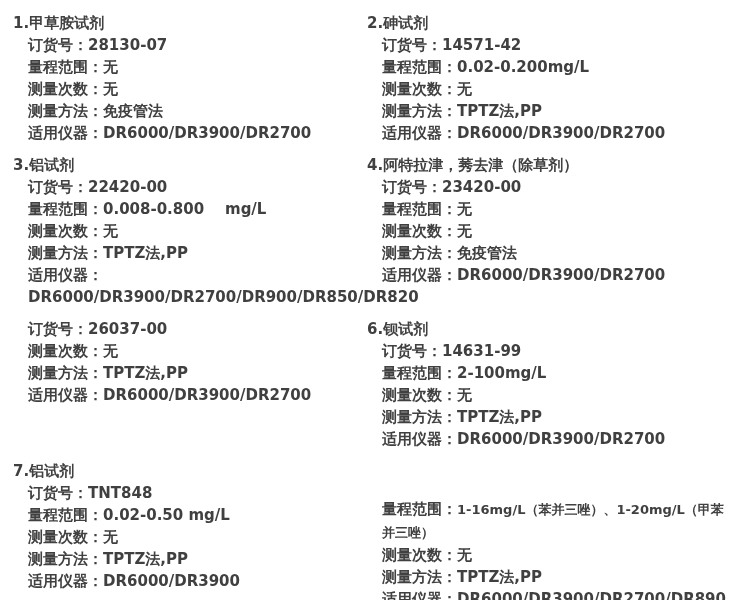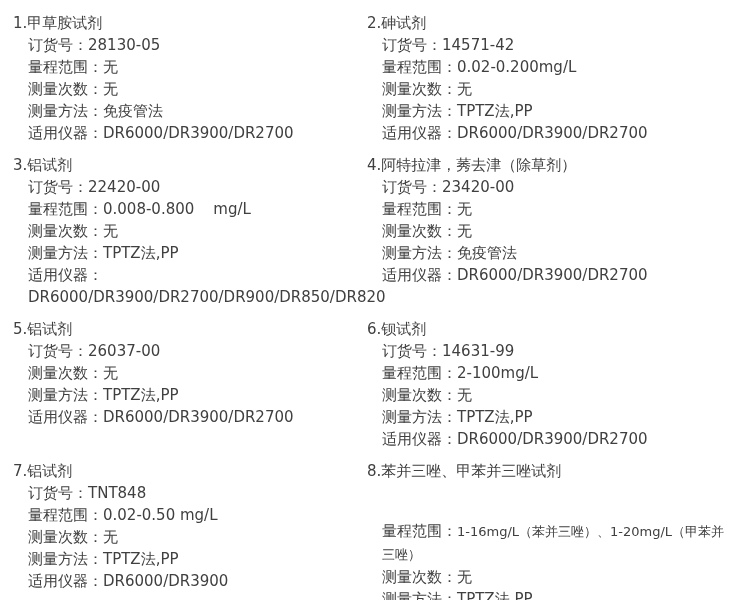--- a/index.html
+++ b/index.html
@@ -13,20 +13,21 @@
     overflow: hidden;
     font-family: "DejaVu Sans", "Liberation Sans", sans-serif;
     color: #404040;
   }
   .page {
     box-sizing: border-box;
     width: 750px;
     height: 480px;
     padding: 12px 16px 0 13px;
     background: #ffffff;
+    font-weight: bold;
   }
   .reagent-grid {
     display: grid;
     grid-template-columns: 354px 1fr;
     grid-row-gap: 10px;
     grid-column-gap: 0;
   }
   .item {
     font-size: 15px;
     line-height: 22px;
@@ -57,21 +58,21 @@
     color: #404040;
   }
 </style>
 </head>
 <body>
 
 <div class="page">
   <div class="reagent-grid">
   <div class="item item-1">
     <div class="item-title"><span class="item-number">1.</span><span class="item-name">甲草胺试剂</span></div>
-    <div class="detail-line line-order"><span class="label">订货号：</span><span class="value value-order">28130-05</span></div>
+    <div class="detail-line line-order"><span class="label">订货号：</span><span class="value value-order">28130-07</span></div>
     <div class="detail-line line-range"><span class="label">量程范围：</span><span class="value value-range">无</span></div>
     <div class="detail-line line-count"><span class="label">测量次数：</span><span class="value value-count">无</span></div>
     <div class="detail-line line-method"><span class="label">测量方法：</span><span class="value value-method">免疫管法</span></div>
     <div class="detail-line line-instrument"><span class="label">适用仪器：</span><span class="value value-instrument">DR6000/DR3900/DR2700</span></div>
   </div>
 
   <div class="item item-2">
     <div class="item-title"><span class="item-number">2.</span><span class="item-name">砷试剂</span></div>
     <div class="detail-line line-order"><span class="label">订货号：</span><span class="value value-order">14571-42</span></div>
     <div class="detail-line line-range"><span class="label">量程范围：</span><span class="value value-range">0.02-0.200mg/L</span></div>
@@ -92,21 +93,20 @@
   <div class="item item-4">
     <div class="item-title"><span class="item-number">4.</span><span class="item-name">阿特拉津，莠去津（除草剂）</span></div>
     <div class="detail-line line-order"><span class="label">订货号：</span><span class="value value-order">23420-00</span></div>
     <div class="detail-line line-range"><span class="label">量程范围：</span><span class="value value-range">无</span></div>
     <div class="detail-line line-count"><span class="label">测量次数：</span><span class="value value-count">无</span></div>
     <div class="detail-line line-method"><span class="label">测量方法：</span><span class="value value-method">免疫管法</span></div>
     <div class="detail-line line-instrument"><span class="label">适用仪器：</span><span class="value value-instrument">DR6000/DR3900/DR2700</span></div>
   </div>
 
   <div class="item item-5">
-    <div class="item-title"><span class="item-number">5.</span><span class="item-name">铝试剂</span></div>
     <div class="detail-line line-order"><span class="label">订货号：</span><span class="value value-order">26037-00</span></div>
     <div class="detail-line line-count"><span class="label">测量次数：</span><span class="value value-count">无</span></div>
     <div class="detail-line line-method"><span class="label">测量方法：</span><span class="value value-method">TPTZ法,PP</span></div>
     <div class="detail-line line-instrument"><span class="label">适用仪器：</span><span class="value value-instrument">DR6000/DR3900/DR2700</span></div>
   </div>
 
   <div class="item item-6">
     <div class="item-title"><span class="item-number">6.</span><span class="item-name">钡试剂</span></div>
     <div class="detail-line line-order"><span class="label">订货号：</span><span class="value value-order">14631-99</span></div>
     <div class="detail-line line-range"><span class="label">量程范围：</span><span class="value value-range">2-100mg/L</span></div>
@@ -118,20 +118,19 @@
   <div class="item item-7">
     <div class="item-title"><span class="item-number">7.</span><span class="item-name">铝试剂</span></div>
     <div class="detail-line line-order"><span class="label">订货号：</span><span class="value value-order">TNT848</span></div>
     <div class="detail-line line-range"><span class="label">量程范围：</span><span class="value value-range">0.02-0.50 mg/L</span></div>
     <div class="detail-line line-count"><span class="label">测量次数：</span><span class="value value-count">无</span></div>
     <div class="detail-line line-method"><span class="label">测量方法：</span><span class="value value-method">TPTZ法,PP</span></div>
     <div class="detail-line line-instrument"><span class="label">适用仪器：</span><span class="value value-instrument">DR6000/DR3900</span></div>
   </div>
 
   <div class="item item-8">
-    <div class="item-title"><span class="item-number">8.</span><span class="item-name">苯并三唑、甲苯并三唑试剂</span></div>
     <div class="detail-line line-range"><span class="label">量程范围：</span><span class="value value-range">1-16mg/L（苯并三唑）、1-20mg/L（甲苯并三唑）</span></div>
     <div class="detail-line line-count"><span class="label">测量次数：</span><span class="value value-count">无</span></div>
     <div class="detail-line line-method"><span class="label">测量方法：</span><span class="value value-method">TPTZ法,PP</span></div>
     <div class="detail-line line-instrument"><span class="label">适用仪器：</span><span class="value value-instrument">DR6000/DR3900/DR2700/DR890</span></div>
   </div>
 </div>
 </div>
 
 </body></html>

